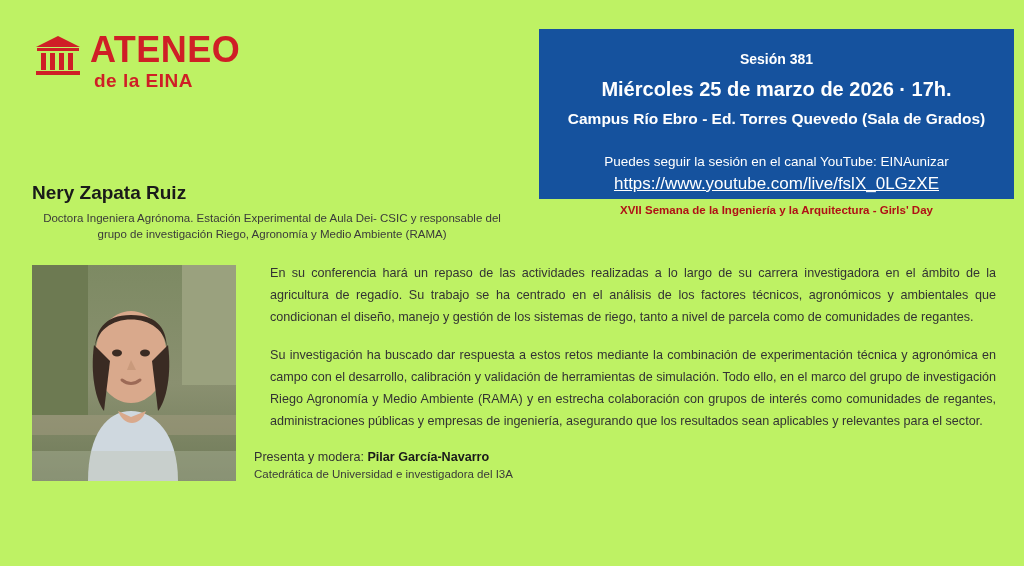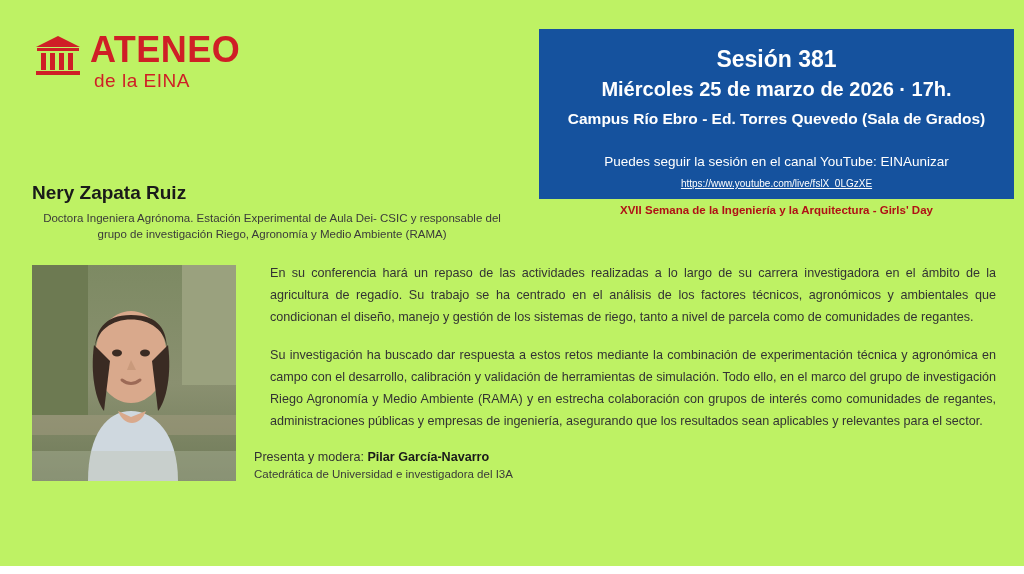--- a/index.html
+++ b/index.html
@@ -46,21 +46,21 @@
     color: #cf1f26;
     letter-spacing: 0.5px;
     line-height: 40px;
     font-family: "Liberation Sans", sans-serif;
   }
   .logo-sub {
     position: absolute;
     left: 60px;
     top: 40px;
     font-size: 19px;
-    font-weight: normal;
+    font-weight: bold;
     color: #cf1f26;
     letter-spacing: 0.5px;
   }
 
   
   .talk-title {
     position: absolute;
     left: 32px;
     top: 108px;
     width: 500px;
@@ -96,21 +96,21 @@
     top: 29px;
     width: 475px;
     height: 170px;
     background: #15529e;
     color: #ffffff;
     text-align: center;
     box-sizing: border-box;
     padding-top: 16px;
   }
   .session-num {
-    font-size: 23px;
+    font-size: 14px;
     font-weight: bold;
     line-height: 28px;
   }
   .session-date {
     font-size: 20px;
     font-weight: bold;
     line-height: 28px;
     margin-top: 2px;
   }
   .session-place {
@@ -118,21 +118,21 @@
     font-weight: bold;
     line-height: 24px;
     margin-top: 4px;
   }
   .session-stream {
     font-size: 13.5px;
     line-height: 22px;
     margin-top: 20px;
   }
   .session-link {
-    font-size: 10px;
+    font-size: 17px;
     line-height: 20px;
     text-decoration: underline;
     color: #ffffff;
     display: block;
     margin-top: 1px;
   }
   .week-note {
     position: absolute;
     left: 539px;
     top: 204px;

